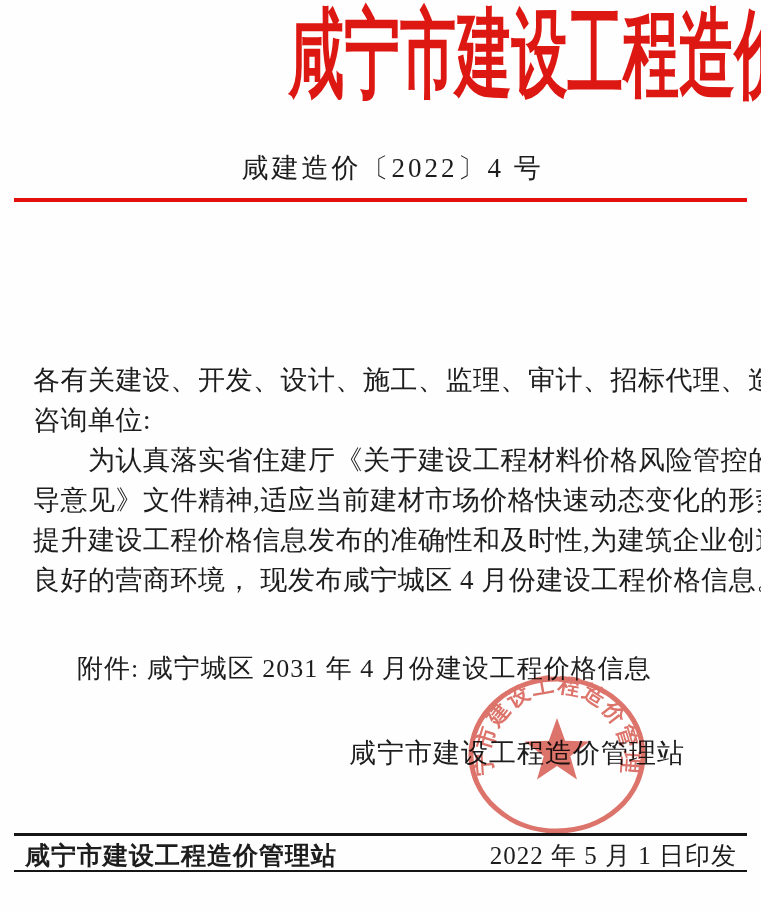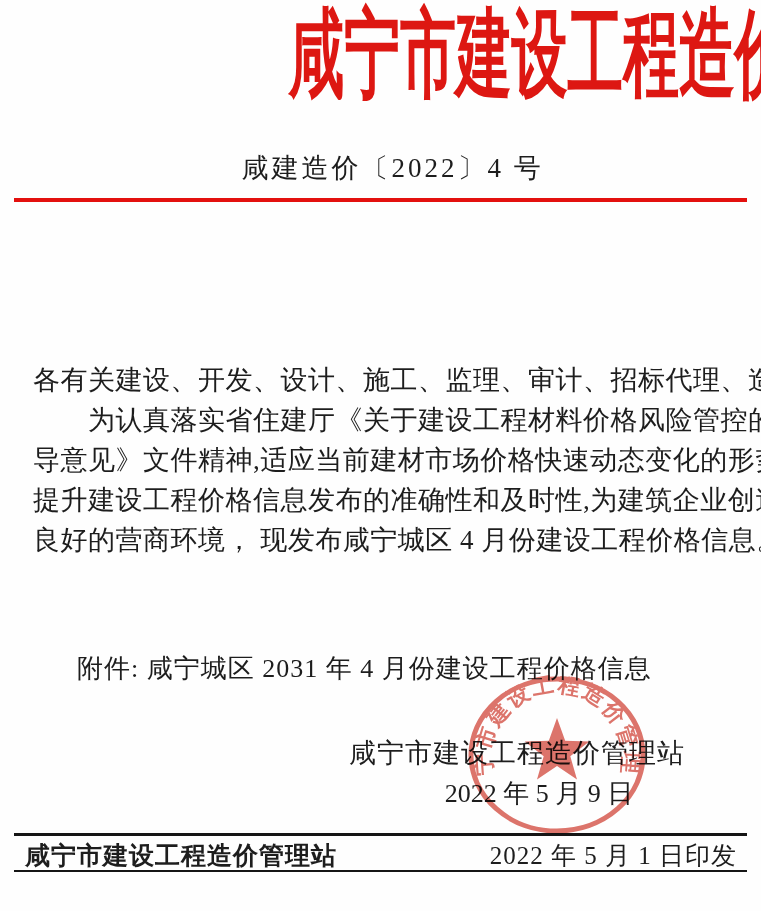--- a/index.html
+++ b/index.html
@@ -151,30 +151,30 @@
   <div class="doc-title">
     <span class="stretch">咸宁市建设工程造价管理站文件</span>
   </div>
 
   <div class="doc-number">咸建造价〔2022〕4 号</div>
 
   <div class="red-divider"></div>
 
   <div class="body-text">
     <div class="body-line">各有关建设、开发、设计、施工、监理、审计、招标代理、造价</div>
+    <div class="body-line">咨询单位:</div>
     <div class="body-line indent">为认真落实省住建厅《关于建设工程材料价格风险管控的指</div>
     <div class="body-line">导意见》文件精神,适应当前建材市场价格快速动态变化的形势,</div>
     <div class="body-line">提升建设工程价格信息发布的准确性和及时性,为建筑企业创造</div>
     <div class="body-line">良好的营商环境， 现发布咸宁城区 4 月份建设工程价格信息。</div>
   </div>
 
   <div class="attachment-line">附件: 咸宁城区 2031 年 4 月份建设工程价格信息</div>
 
   <div class="signature-org">咸宁市建设工程造价管理站</div>
-  <div class="signature-date">2022 年 5 月 9 日</div>
 
   <svg class="seal" viewBox="0 0 186 166" aria-hidden="true">
     <ellipse cx="93" cy="82" rx="86" ry="76" fill="none" stroke="#d6554a" stroke-width="5"></ellipse>
     <polygon fill="#d6554a" points="93,45 101.2,67.7 125.3,68.5 106.3,83.3 113,106.5 93,93 73,106.5 79.7,83.3 60.7,68.5 84.8,67.7"></polygon>
     <defs>
       <path id="sealArc" d="M 31,108 A 66,66 0 1 1 155,108" fill="none"></path>
     </defs>
     <text font-size="22" fill="#d6554a" letter-spacing="2" font-family="Liberation Serif, DejaVu Serif, serif" font-weight="bold">
       <textPath href="#sealArc" startOffset="50%" text-anchor="middle">咸宁市建设工程造价管理站</textPath>
     </text>

